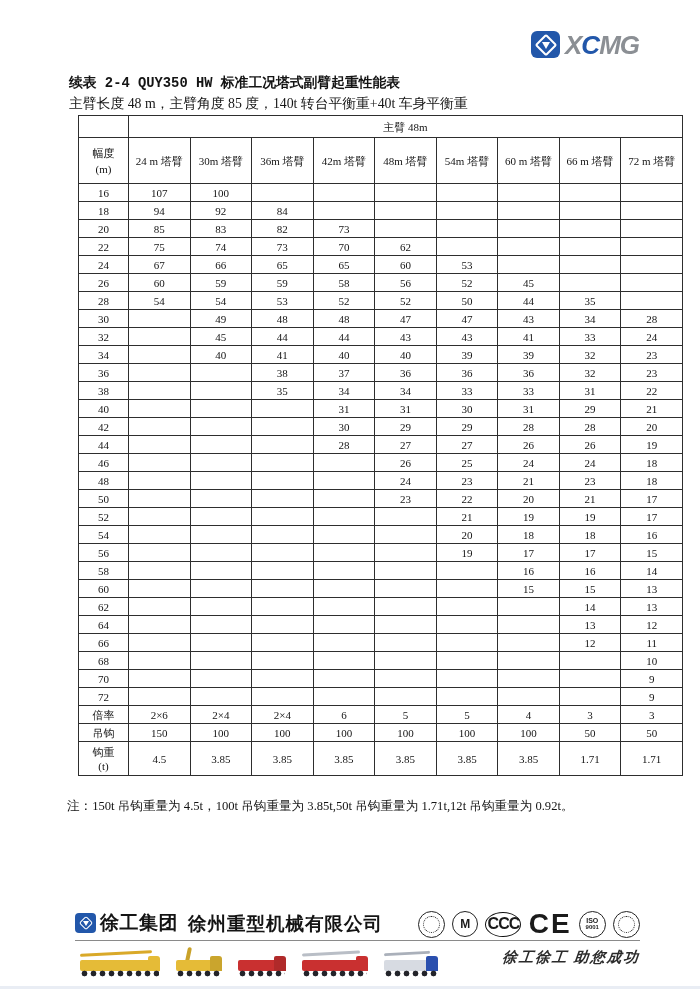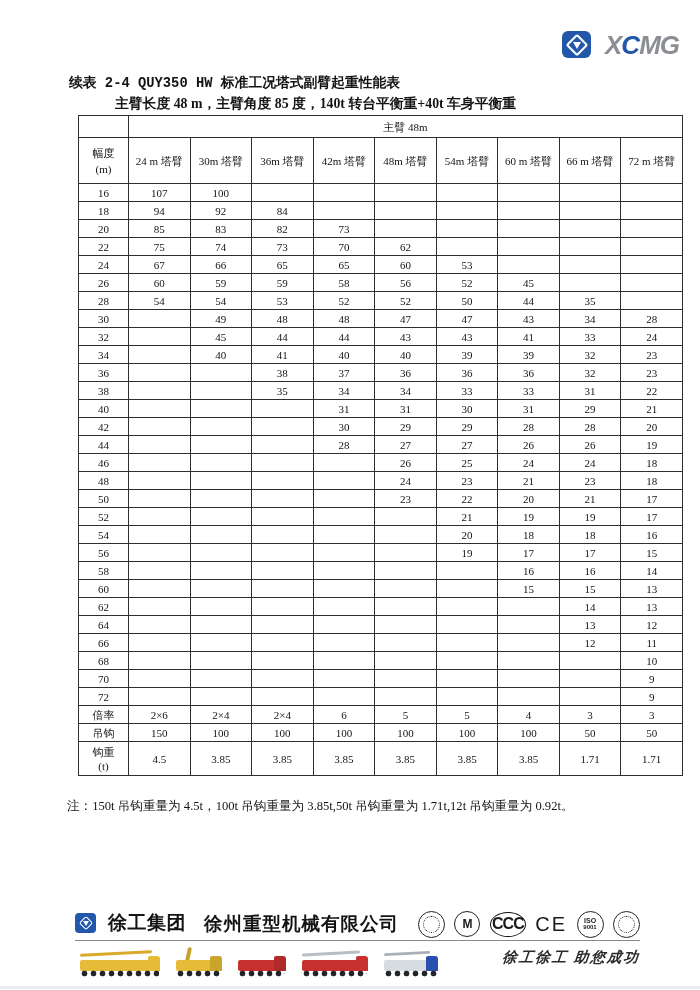--- a/index.html
+++ b/index.html
@@ -1,65 +1,65 @@
 <!DOCTYPE html>
 <html><head>
 <meta charset="utf-8">
 <style>
   html,body{margin:0;padding:0;background:#fff;}
   .page{position:relative;width:700px;height:990px;background:#ffffff;overflow:hidden;
         font-family:"Liberation Serif","DejaVu Serif",serif;color:#141414;}
 
   
-  .xcmg-logo{position:absolute;top:31px;left:562px;display:flex;align-items:center;gap:14px;justify-content:flex-end;}
+  .xcmg-logo{position:absolute;top:31px;left:531px;display:flex;align-items:center;gap:5px;justify-content:flex-end;}
   .logo-mark{width:29px;height:27px;background:#2257aa;border-radius:6px;position:relative;flex:0 0 auto;}
   .logo-mark::before{content:'';position:absolute;left:50%;top:50%;width:12px;height:12px;
         border:2px solid #fff;transform:translate(-50%,-50%) rotate(45deg);border-radius:2px;}
   .logo-mark::after{content:'';position:absolute;left:50%;top:50%;transform:translate(-50%,-42%);
         width:0;height:0;border-left:4.5px solid transparent;border-right:4.5px solid transparent;border-top:7px solid #fff;}
   .logo-word{font-family:"Liberation Sans","DejaVu Sans",sans-serif;font-weight:bold;font-style:italic;
         font-size:26px;letter-spacing:-1px;line-height:1;}
   .lg-gray{color:#8b8f94;} .lg-blue{color:#2257aa;}
 
   
   .doc-title{position:absolute;left:69px;top:74px;font-size:13.8px;font-weight:bold;white-space:nowrap;font-family:Liberation Mono, monospace;}
-  .doc-subtitle{position:absolute;left:69px;top:95px;font-size:13.8px;font-weight:bold;white-space:nowrap;margin-left:46px;}
+  .doc-subtitle{position:absolute;left:69px;top:95px;font-size:13.8px;font-weight:normal;white-space:nowrap;}
 
   
   .table-wrap{position:absolute;left:78px;top:115px;width:561px;}
   table.load-chart{border-collapse:collapse;table-layout:fixed;width:605px;font-size:11px;}
   table.load-chart td{border:1px solid #2e2e2e;text-align:center;vertical-align:middle;
         padding:0 1px;line-height:14px;overflow:hidden;}
   col.c0{width:50px;}
   tr.span-row td{height:21px;}
   tr.head-row td{height:45px;line-height:16px;}
   tr.data-row td{height:17px;}
   tr.meta-row td{height:17px;}
   tr.meta-tall td{height:33px;margin-top:40px;}
 
   
   .doc-note{position:absolute;left:67px;top:798px;font-size:12.6px;white-space:nowrap;}
 
   
-  .footer-company{position:absolute;left:75px;top:910px;display:flex;align-items:center;gap:12px;}
+  .footer-company{position:absolute;left:75px;top:910px;display:flex;align-items:center;gap:4px;}
   .logo-mark.small{width:21px;height:20px;border-radius:4px;}
   .logo-mark.small::before{width:8px;height:8px;border-width:1.6px;}
   .logo-mark.small::after{border-left-width:3px;border-right-width:3px;border-top-width:5px;}
   .group-name{font-family:"Liberation Sans","DejaVu Sans",sans-serif;font-weight:900;font-size:19px;letter-spacing:0.5px;}
   .company-name{font-family:Liberation Mono, monospace;font-weight:bold;font-size:18.5px;margin-left:6px;letter-spacing:1px;}
 
   .badges{position:absolute;top:910px;left:418px;width:222px;display:flex;align-items:center;
         justify-content:space-between;height:28px;}
   .badge{position:relative;box-sizing:border-box;display:flex;flex-direction:column;align-items:center;
         justify-content:center;color:#1a1a1a;font-family:"Liberation Sans","DejaVu Sans",sans-serif;}
   .badge.emblem{width:27px;height:27px;border:1.6px solid #222;border-radius:50%;}
   .badge.emblem::before{content:'';width:15px;height:15px;border:1.3px dotted #222;border-radius:50%;}
   .badge.circle-m{width:26px;height:26px;border:1.6px solid #222;border-radius:50%;font-weight:bold;font-size:12px;}
   .badge.oval{width:36px;height:25px;border:1.8px solid #111;border-radius:50%;font-weight:bold;font-size:16px;letter-spacing:-1px;}
-  .badge.ce{font-weight:normal;font-size:20px;letter-spacing:2px;font-family:"Liberation Sans",sans-serif;}
+  .badge.ce{font-weight:bold;font-size:28px;letter-spacing:2px;font-family:"Liberation Sans",sans-serif;}
   .badge.iso{width:27px;height:27px;border:1.6px solid #222;border-radius:50%;font-size:7px;font-weight:bold;line-height:7px;}
   .badge .sub{font-size:6px;font-weight:bold;}
 
   .footer-rule{position:absolute;top:940px;left:75px;width:565px;height:1px;background:#8a8a8a;}
 
   .vehicles{position:absolute;top:947px;left:80px;display:flex;align-items:flex-end;gap:16px;height:30px;}
   .vehicle{position:relative;height:28px;}
   .v-boom{position:absolute;height:3px;border-radius:2px;top:3px;left:0;right:8px;transform:rotate(-3deg);}
   .v-boom.up{width:4px;height:20px;left:10px;top:-2px;right:auto;transform:rotate(12deg);}
   .v-body{position:absolute;bottom:6px;left:0;right:0;height:11px;border-radius:2px;}

